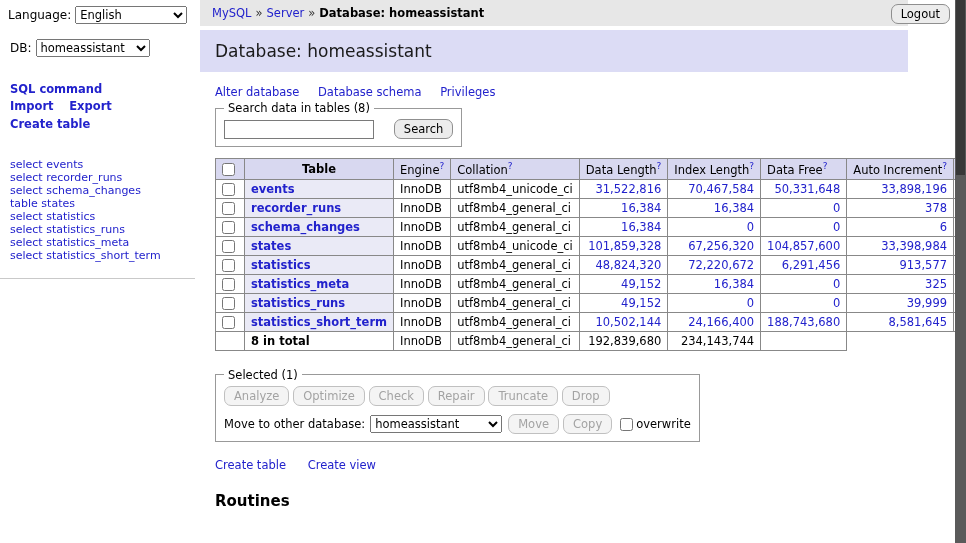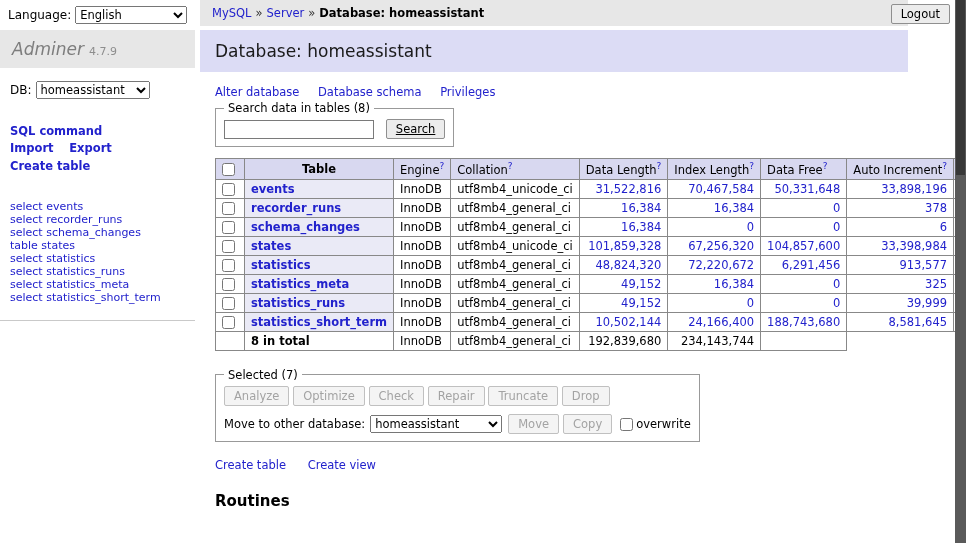--- a/index.html
+++ b/index.html
@@ -25,21 +25,21 @@
   }
   .breadcrumb .sep { color: #333; margin: 0 4px; }
   .breadcrumb .current { font-weight: bold; color: #000; }
   .logout-btn { position: absolute; right: 16px; top: 4px; }
 
   button {
     font-family: "DejaVu Sans", "Liberation Sans", sans-serif;
     font-size: 11.5px;
     background: #ececec;
     border: 1px solid #8f8f8f;
-    border-radius: 2px;
+    border-radius: 7px;
     padding: 2px 9px;
     color: #000;
     cursor: pointer;
   }
   button:disabled { color: #a3a3a3; border-color: #c0c0c0; background: #f4f4f4; cursor: default; }
   select {
     font-family: "DejaVu Sans", "Liberation Sans", sans-serif;
     font-size: 11.5px;
   }
   input[type="text"] {
@@ -84,21 +84,21 @@
   .section-title { font-size: 14px; font-weight: bold; margin: 18px 0 8px 0; }
 
   fieldset {
     border: 1px solid #999;
     display: inline-block;
     margin: 2px 0 0 0;
     padding: 4px 8px 7px 8px;
   }
   legend { font-size: 11.5px; padding: 0 4px; }
   .search-fieldset .row { white-space: nowrap; }
-  .search-fieldset button { margin-left: 8px; text-decoration: underline; }
+  .search-fieldset button { margin-left: 16px; }
 
   
   table.tables {
     border-collapse: collapse;
     margin-top: 11px;
     font-size: 11.5px;
     white-space: nowrap;
   }
   .tables th, .tables td {
     border: 1px solid var(--table_border, #888);
@@ -159,23 +159,20 @@
   </select>
 </div>
 
 <div class="breadcrumb">
   <a href="#">MySQL</a><span class="sep">»</span><a href="#">Server</a><span class="sep">»</span><span class="current">Database: homeassistant</span>
 </div>
 
 <button class="logout-btn">Logout</button>
 
 <div class="sidebar">
-  <div class="sidebar-header">
-    <span class="app-name">Adminer</span><span class="app-version">4.7.9</span>
-  </div>
 
   <div class="db-row">
     <span>DB:</span><select>
       <option>homeassistant</option>
     </select>
   </div>
 
   <p class="sidebar-actions">
     
       <a href="#">SQL command</a>
@@ -367,21 +364,21 @@
           <td>utf8mb4_general_ci</td>
           <td class="num">192,839,680</td>
           <td class="num">234,143,744</td>
           <td class="num"></td>
           <td class="noborder" colspan="3"></td>
         </tr>
       </tbody>
     </table>
 
     <fieldset class="selected-fieldset">
-      <legend>Selected (7)</legend>
+      <legend>Selected (1)</legend>
       <div class="btn-row">
         
           <button disabled="">Analyze</button>
         
           <button disabled="">Optimize</button>
         
           <button disabled="">Check</button>
         
           <button disabled="">Repair</button>
         

